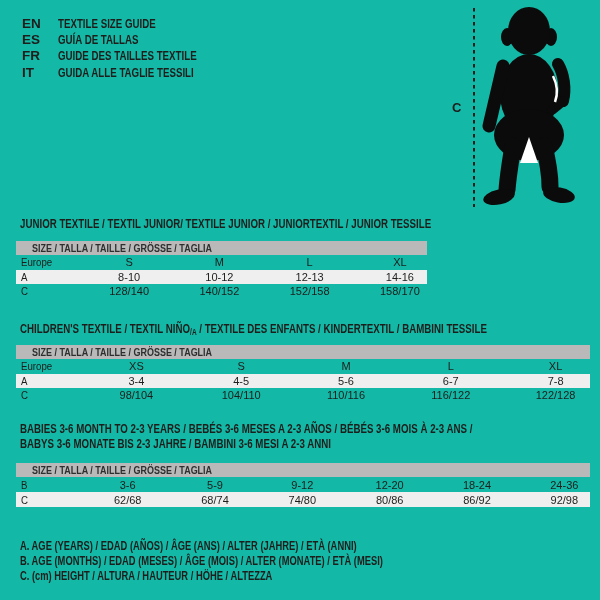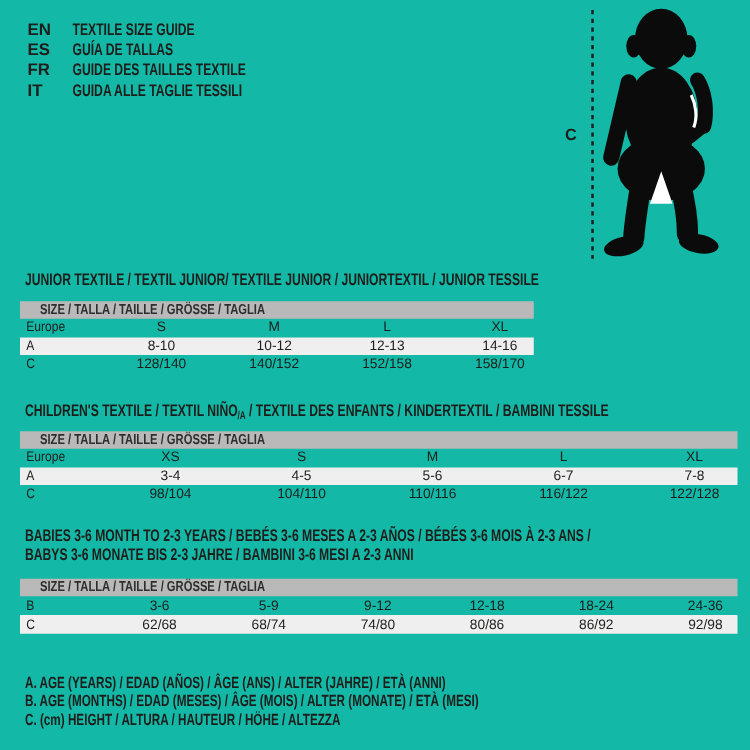--- a/index.html
+++ b/index.html
@@ -222,21 +222,21 @@
   </div>
   <div class="tbl tbl-babies" style="top:463px; width:574px">
     <div class="size-bar">
       <span class="cx">SIZE / TALLA / TAILLE / GRÖSSE / TAGLIA</span>
     </div>
     <div class="trow">
       <span class="cell label"><span class="cxm">B</span></span>
       <span class="cell">3-6</span>
       <span class="cell">5-9</span>
       <span class="cell">9-12</span>
-      <span class="cell">12-18</span>
+      <span class="cell">12-20</span>
       <span class="cell">18-24</span>
       <span class="cell">24-36</span>
     </div>
     <div class="trow alt">
       <span class="cell label"><span class="cxm">C</span></span>
       <span class="cell">62/68</span>
       <span class="cell">68/74</span>
       <span class="cell">74/80</span>
       <span class="cell">80/86</span>
       <span class="cell">86/92</span>

